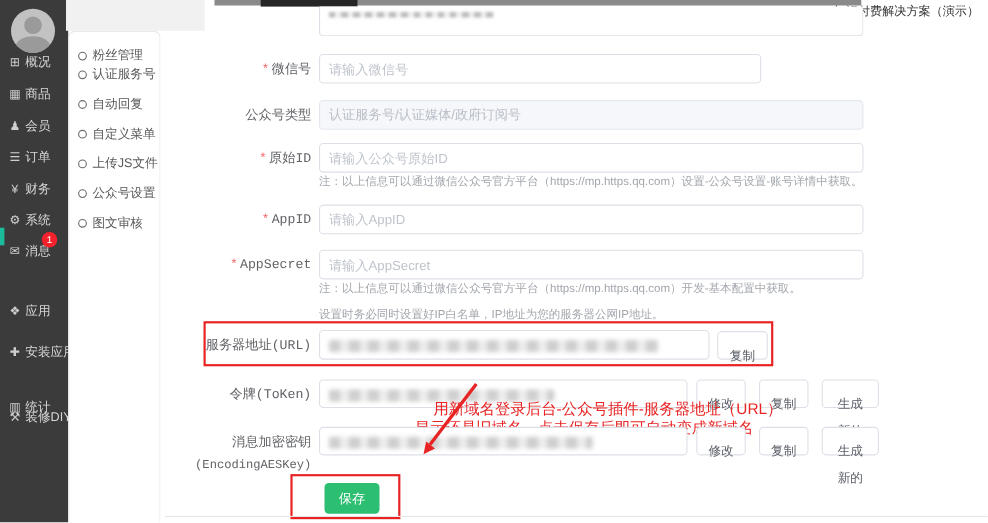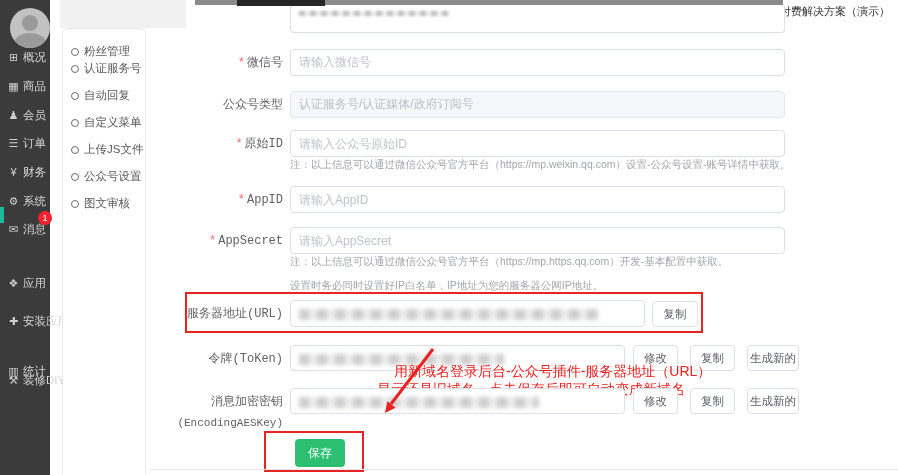--- a/index.html
+++ b/index.html
@@ -1,21 +1,21 @@
 <!DOCTYPE html>
 <html style="--annotation-red: #e82323; --save-green: #2cbe71; --badge-red: #f5222d; --sidebar-dark: #3b3b3b;"><head>
 <meta charset="utf-8">
 <style>
   html,body{margin:0;padding:0;}
   body{width:898px;height:475px;overflow:hidden;background:#fff;
        font-family:"Liberation Sans","DejaVu Sans",sans-serif;position:relative;}
   .abs{position:absolute;}
 
   
-  .sidebar{left:0;top:0;width:50px;height:475px;background:var(--sidebar-dark,#3b3b3b);}
+  .sidebar{left:0;top:0;width:62px;height:475px;background:var(--sidebar-dark,#3b3b3b);}
   .avatar{left:10px;top:8px;width:40px;height:40px;border-radius:50%;background:#c2c2c2;overflow:hidden;cursor:pointer;}
   .avatar .head{position:absolute;left:12px;top:7px;width:16px;height:16px;border-radius:50%;background:#9a9a9a;}
   .avatar .body{position:absolute;left:4px;top:25px;width:32px;height:20px;border-radius:50% 50% 0 0;background:#9a9a9a;}
   .snav{left:0;width:60px;height:22px;line-height:22px;color:#d6d6d6;font-size:11.5px;
         padding-left:7px;box-sizing:border-box;white-space:nowrap;cursor:pointer;}
   .snav .ic{display:inline-block;width:13px;margin-right:3px;font-size:11px;color:#cfcfcf;text-align:center;}
   .badge{left:38px;top:211px;width:14px;height:14px;border-radius:50%;background:var(--badge-red,#f5222d);
          color:#fff;font-size:9px;line-height:14px;text-align:center;}
   .teal-sliver{left:0;top:207px;width:4px;height:16px;background:#1abc9c;}
 
@@ -43,21 +43,21 @@
   .inp{left:290px;height:27px;box-sizing:border-box;border:1px solid #dcdfe6;border-radius:4px;background:#fff;
        font-size:12px;color:#606266;padding:0 8px;font-family:inherit;}
   input.inp::placeholder{color:#bfc4cc;}
   .inp[readonly]{background:#f5f7fa;color:#b9bec7;border-color:#e4e7ed;}
   .note{left:290px;font-size:10.5px;color:#a3a7ad;white-space:nowrap;}
   .blurwrap{left:290px;box-sizing:border-box;border:1px solid #dcdfe6;border-radius:4px;background:#fff;}
   .blurbar{margin:8px 0 0 8px;height:11px;border-radius:2px;filter:blur(2px);
            background:repeating-linear-gradient(90deg,#cfcfcf 0 10px,#ececec 10px 18px);}
   .mini-blur{filter:blur(1.5px);background:repeating-linear-gradient(90deg,#bbb 0 6px,#eee 6px 11px);height:5px;border-radius:1px;}
   .btn{box-sizing:border-box;height:26px;line-height:24px;text-align:center;border:1px solid #dcdfe6;
-       border-radius:4px;background:#fff;font-size:11.5px;color:#5a5e66;cursor:pointer;padding:0;font-family:inherit;}
+       border-radius:4px;background:#fff;font-size:11.5px;color:#5a5e66;cursor:pointer;padding:10px;font-family:inherit;}
   .redrect{border:2px solid var(--annotation-red,#e82323);box-sizing:border-box;background:transparent;}
   .ann{font-size:14px;color:var(--annotation-red,#e82323);white-space:nowrap;font-weight:500;}
   .savebtn{left:295px;top:439px;width:50px;height:28px;background:var(--save-green,#2cbe71);border:none;
            border-radius:4px;color:#fff;font-size:12px;cursor:pointer;font-family:inherit;}
   .botline{left:150px;top:469px;width:748px;height:0;border-top:1px solid #e6e6e6;}
 </style>
 </head>
 <body>
 
 <div class="abs sidebar">
@@ -97,29 +97,29 @@
   <div class="subitem" style="top:110px"><span class="circ"></span><span>上传JS文件</span></div>
   <div class="subitem" style="top:137px"><span class="circ"></span><span>公众号设置</span></div>
   <div class="subitem" style="top:164px"><span class="circ"></span><span>图文审核</span></div>
 </div>
 
 <div class="abs inp" style="top:6px;width:495px;border-top:none;border-radius:0 0 4px 4px;">
   <div class="mini-blur" style="width:150px;margin-top:5px;"></div>
 </div>
 
 <div class="abs flabel" style="top:55px"><span class="req">*</span><span>微信号</span></div>
-<input class="abs inp" style="top: 49px; width: 495px; font-family: Liberation Mono, monospace;" placeholder="请输入微信号">
+<input class="abs inp" style="top: 49px; width: 402px;" placeholder="请输入微信号">
 
 <div class="abs flabel" style="top:97px">公众号类型</div>
 <input class="abs inp" style="top: 91px; width: 495px;" readonly="" value="认证服务号/认证媒体/政府订阅号">
 
 <div class="abs flabel" style="top:136px"><span class="req">*</span><span>原始ID</span></div>
 <input class="abs inp" style="top: 130px; width: 495px;" placeholder="请输入公众号原始ID">
 
-<div class="abs note" style="top:158px">注：以上信息可以通过微信公众号官方平台（https://mp.weixin.qq.com）设置-公众号设置-账号详情中获取。</div>
+<div class="abs note" style="top:158px">注：以上信息可以通过微信公众号官方平台（https://mp.https.qq.com）设置-公众号设置-账号详情中获取。</div>
 
 <div class="abs flabel" style="top:192px"><span class="req">*</span><span>AppID</span></div>
 <input class="abs inp" style="top: 186px; width: 495px;" placeholder="请输入AppID">
 
 <div class="abs flabel" style="top:233px"><span class="req">*</span><span>AppSecret</span></div>
 <input class="abs inp" style="top: 227px; width: 495px;" placeholder="请输入AppSecret">
 
 <div class="abs note" style="top:255px">注：以上信息可以通过微信公众号官方平台（https://mp.https.qq.com）开发-基本配置中获取。</div>
 <div class="abs note" style="top:279px">设置时务必同时设置好IP白名单，IP地址为您的服务器公网IP地址。</div>
 

